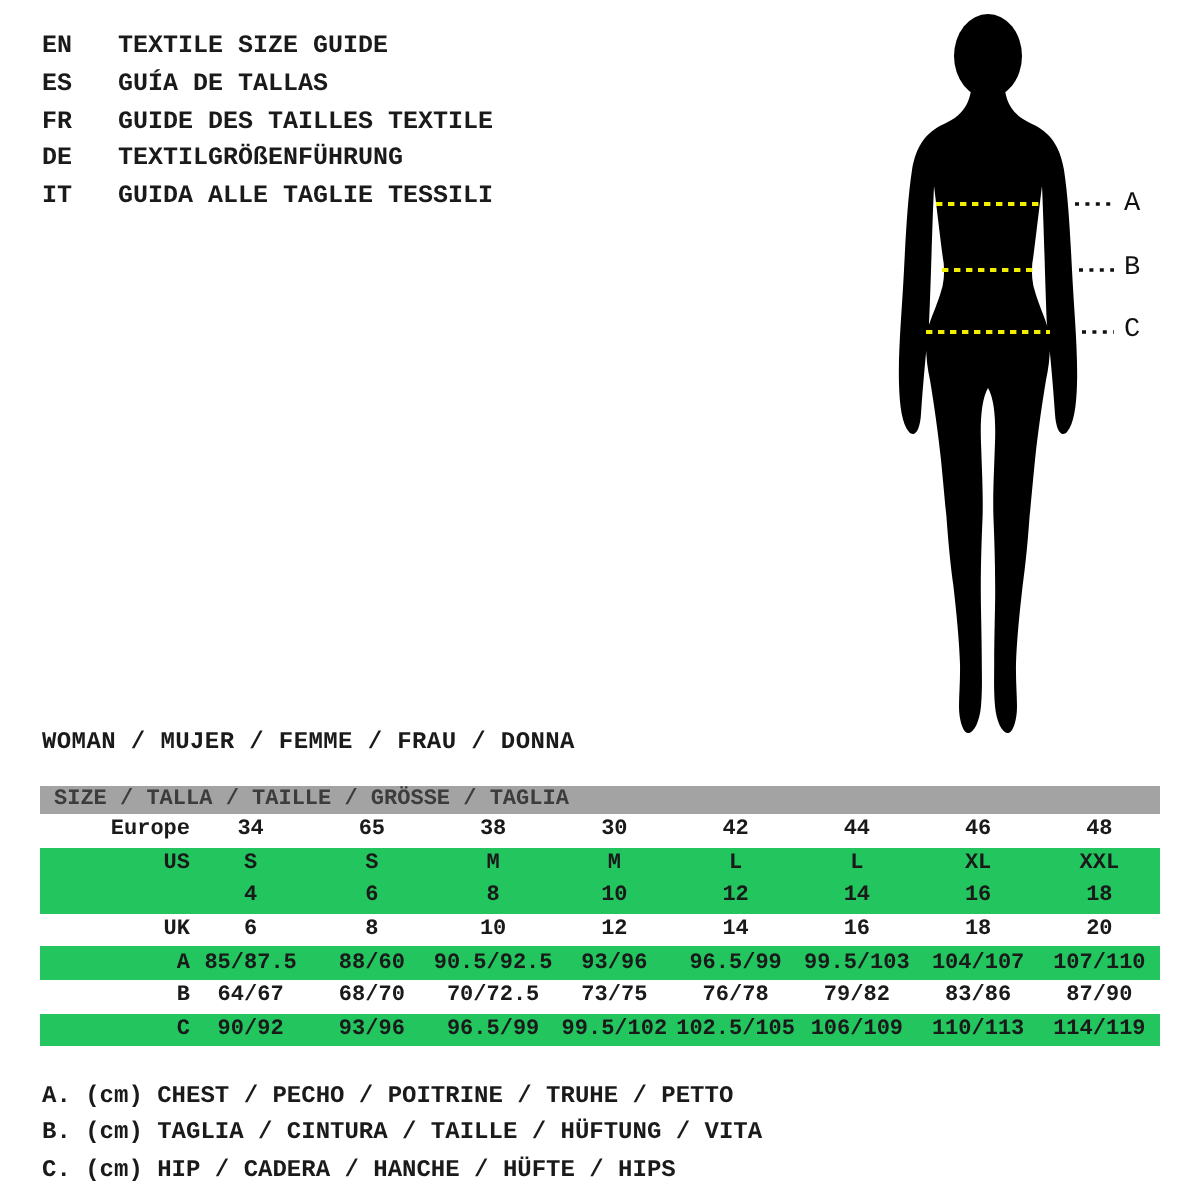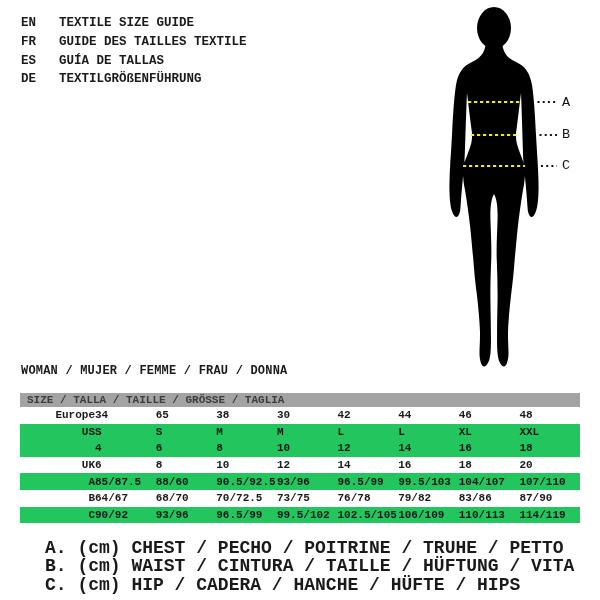--- a/index.html
+++ b/index.html
@@ -18,46 +18,50 @@
   .marker-b{left:562px;top:127px;}
   .marker-c{left:562px;top:158px;}
   
   .section-title{position:absolute;left:21px;top:364px;font-size:12px;font-weight:bold;letter-spacing:.2px;}
   
   .size-table{position:absolute;left:20px;top:393px;width:560px;font-size:11px;font-weight:bold;}
   .t-header{height:14px;line-height:14px;background:#a3a3a3;color:#3c3c3c;padding-left:7px;font-size:11px;}
   .t-row{display:flex;height:16.6px;align-items:center;}
   .t-row.shade{background:#22c55e;}
   .t-label{width:75px;padding-left:7px;box-sizing:border-box;text-align:right;}
-  .t-cell{flex:1;text-align:left;}
+  .t-cell{flex:1;text-align:center;}
   
   .notes-block{position:absolute;left:21px;top:539px;}
-  .note-line{font-size:18px;font-weight:bold;line-height:18.3px;white-space:nowrap;margin-left:24px;}
+  .note-line{font-size:12px;font-weight:bold;line-height:18.3px;white-space:nowrap;}
 </style>
 </head>
 <body>
 
 <div class="canvas">
 
   <div class="lang-block">
     <div class="lang-row">
       <span class="lang-code">EN</span>
       <span class="lang-text">TEXTILE SIZE GUIDE</span>
     </div>
     <div class="lang-row">
+      <span class="lang-code">ES</span>
+      <span class="lang-text">GUÍA DE TALLAS</span>
+    </div>
+    <div class="lang-row">
       <span class="lang-code">FR</span>
       <span class="lang-text">GUIDE DES TAILLES TEXTILE</span>
     </div>
     <div class="lang-row">
-      <span class="lang-code">ES</span>
-      <span class="lang-text">GUÍA DE TALLAS</span>
-    </div>
-    <div class="lang-row">
       <span class="lang-code">DE</span>
       <span class="lang-text">TEXTILGRÖßENFÜHRUNG</span>
+    </div>
+    <div class="lang-row">
+      <span class="lang-code">IT</span>
+      <span class="lang-text">GUIDA ALLE TAGLIE TESSILI</span>
     </div>
   </div>
 
   <svg class="figure-svg" viewBox="0 0 160 380">
     <ellipse cx="74" cy="28" rx="17" ry="21" fill="#000000"></ellipse>
     <path fill="#000000" d="
 M66,38
 C66,50 63,57 52,62
 C43,66 38,73 36,85
 C34,98 33,115 32,135
@@ -204,17 +208,17 @@
       <div class="t-cell">99.5/102</div>
       <div class="t-cell">102.5/105</div>
       <div class="t-cell">106/109</div>
       <div class="t-cell">110/113</div>
       <div class="t-cell">114/119</div>
     </div>
   </div>
 
   <div class="notes-block">
     <div class="note-line">A. (cm) CHEST / PECHO / POITRINE / TRUHE / PETTO</div>
-    <div class="note-line">B. (cm) WAIST / CINTURA / TAILLE / HÜFTUNG / VITA</div>
+    <div class="note-line">B. (cm) TAGLIA / CINTURA / TAILLE / HÜFTUNG / VITA</div>
     <div class="note-line">C. (cm) HIP / CADERA / HANCHE / HÜFTE / HIPS</div>
   </div>
 
 </div>
 
 </body></html>

